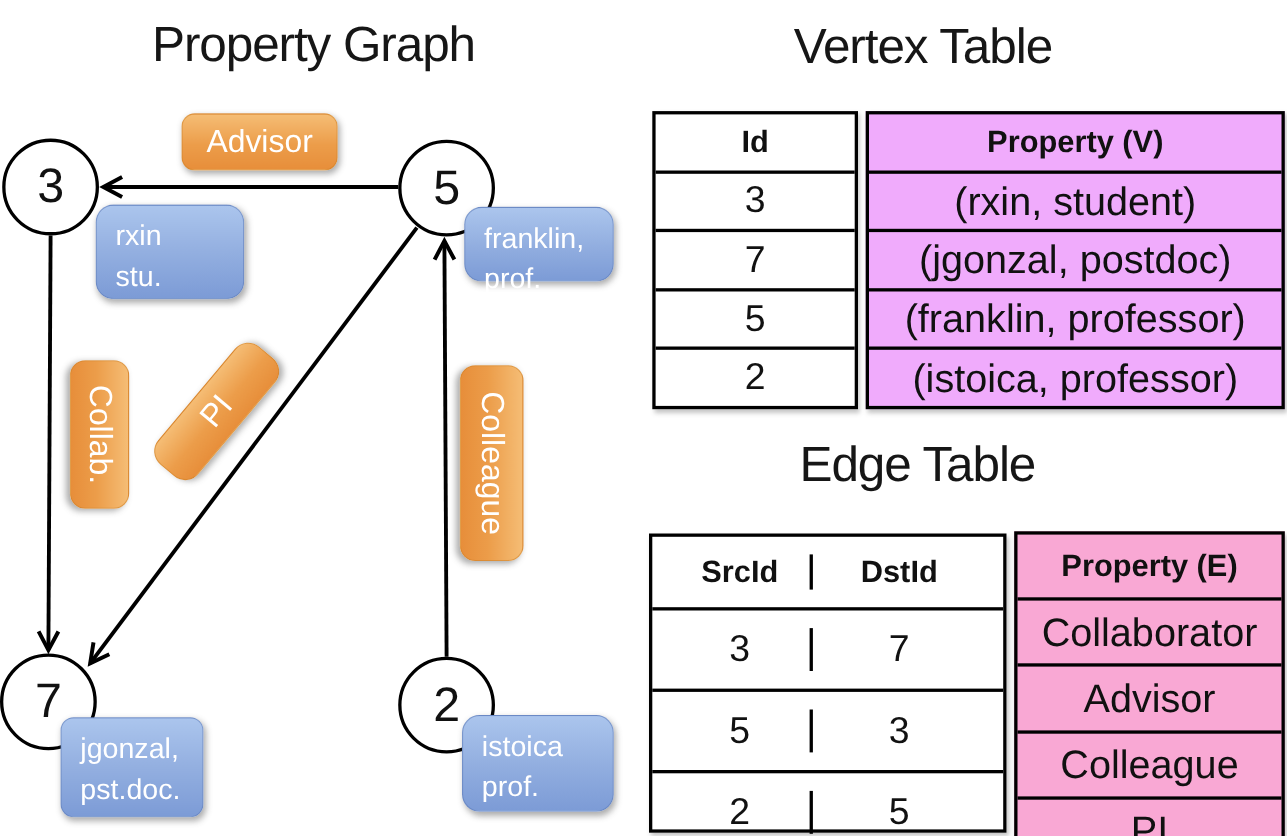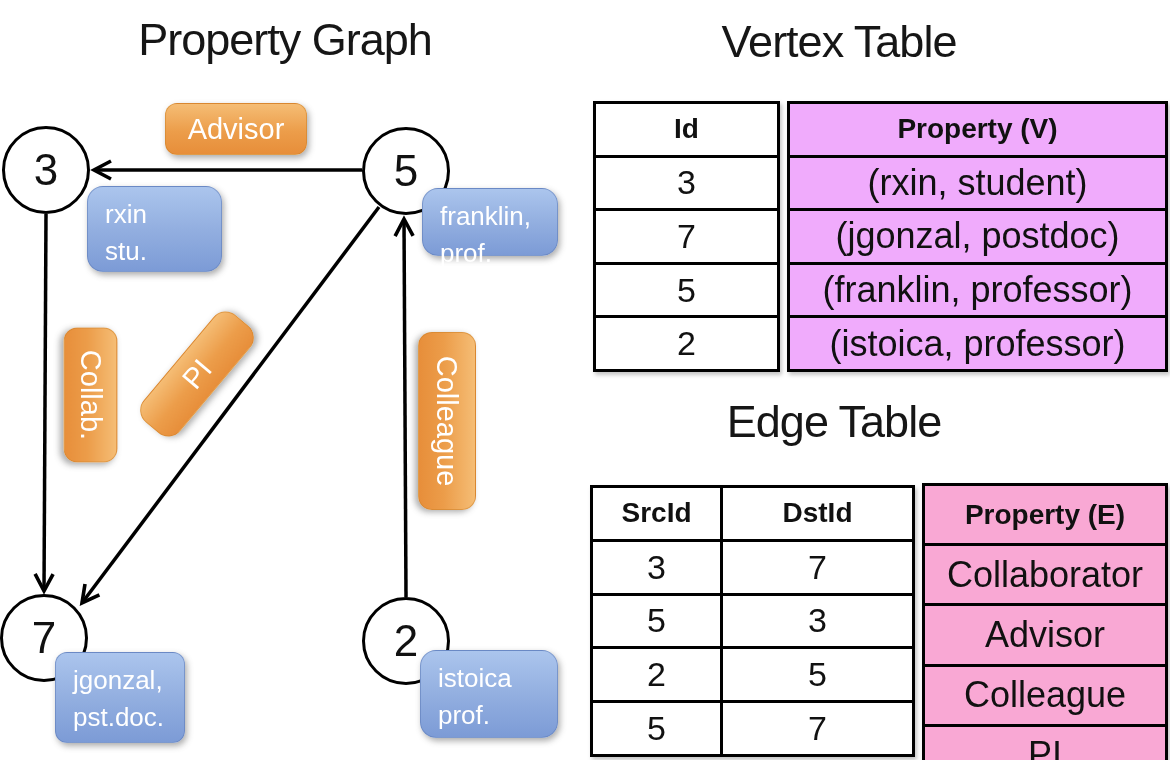--- a/index.html
+++ b/index.html
@@ -62,21 +62,21 @@
     display:flex;flex-direction:column;background:#fff;
     box-shadow:2px 3px 4px rgba(90,90,90,.35);
   }
   #vtable-id  {left:593px;top:101px;width:187px;height:271px;}
   #vtable-prop{left:787px;top:101px;width:381px;height:271px;background:#f0abfc;}
   #etable-ids {left:590px;top:485px;width:325px;height:272px;}
   #etable-prop{left:922px;top:483px;width:246px;height:304px;background:#f9a8d4;}
 
   .trow{flex:1;display:flex;align-items:center;justify-content:center;border-top:3px solid #000;}
   .trow:first-child{border-top:none;border-radius:13px;}
-  .trow.split{justify-content:stretch;padding:0;}
+  .trow.split{justify-content:stretch;padding:16px;}
   .cell{flex:1;height:100%;display:flex;align-items:center;justify-content:center;}
   .cell.src{flex:0 0 130px;border-right:3px solid #000;box-sizing:border-box;}
   .th{font-weight:700;font-size:28px;}
   .num{font-size:34px;font-weight:300;}
   .propv{font-size:36px;font-weight:300;}
 </style>
 </head>
 <body>
 
 <div class="canvas">

